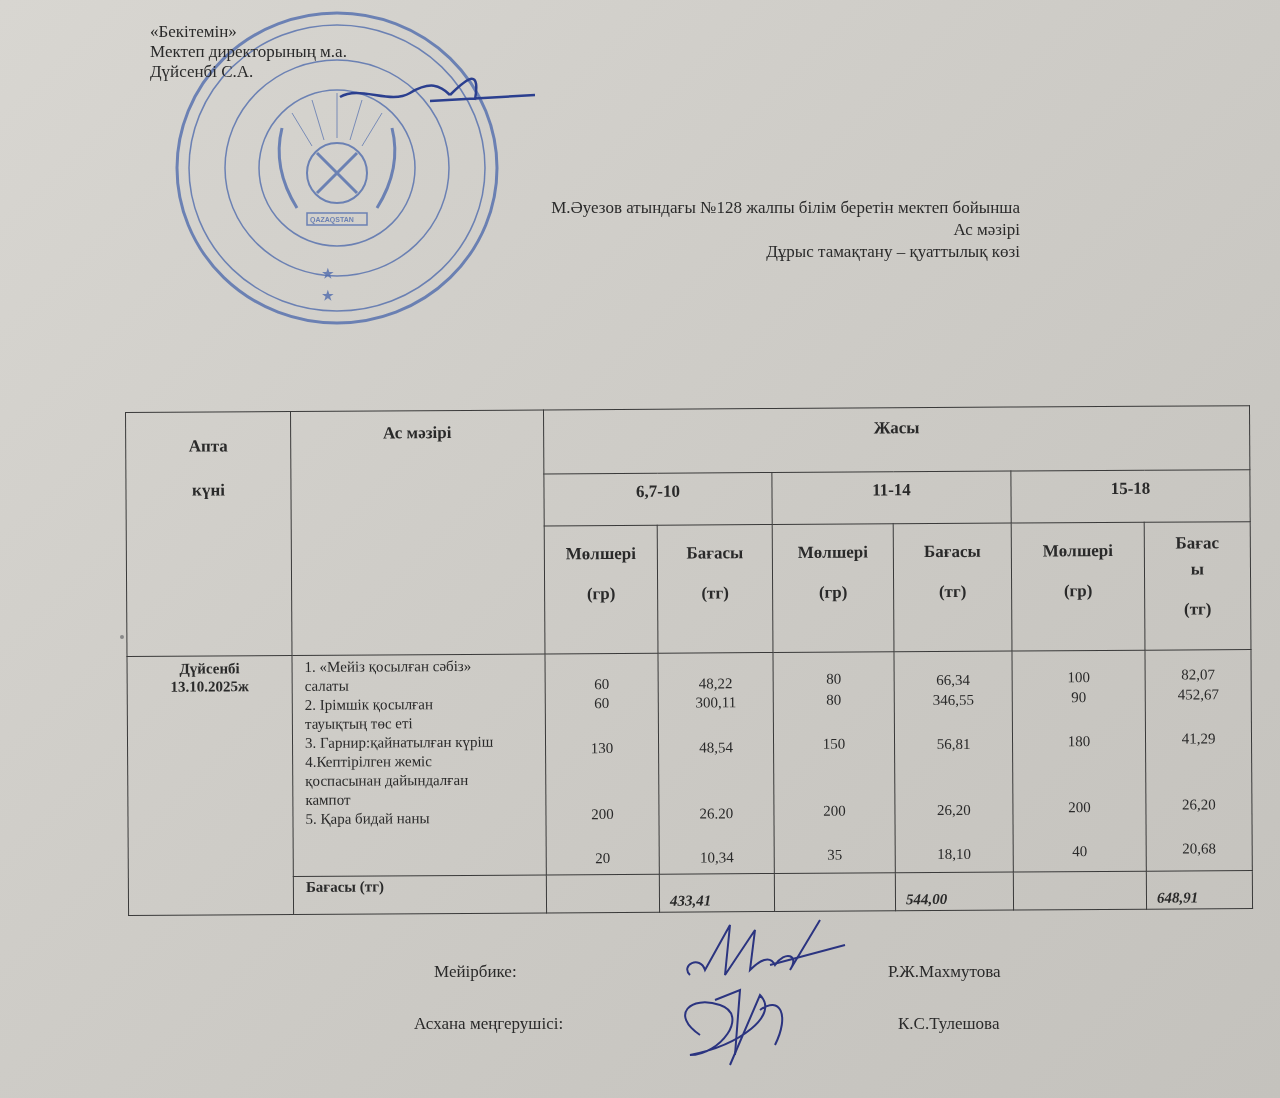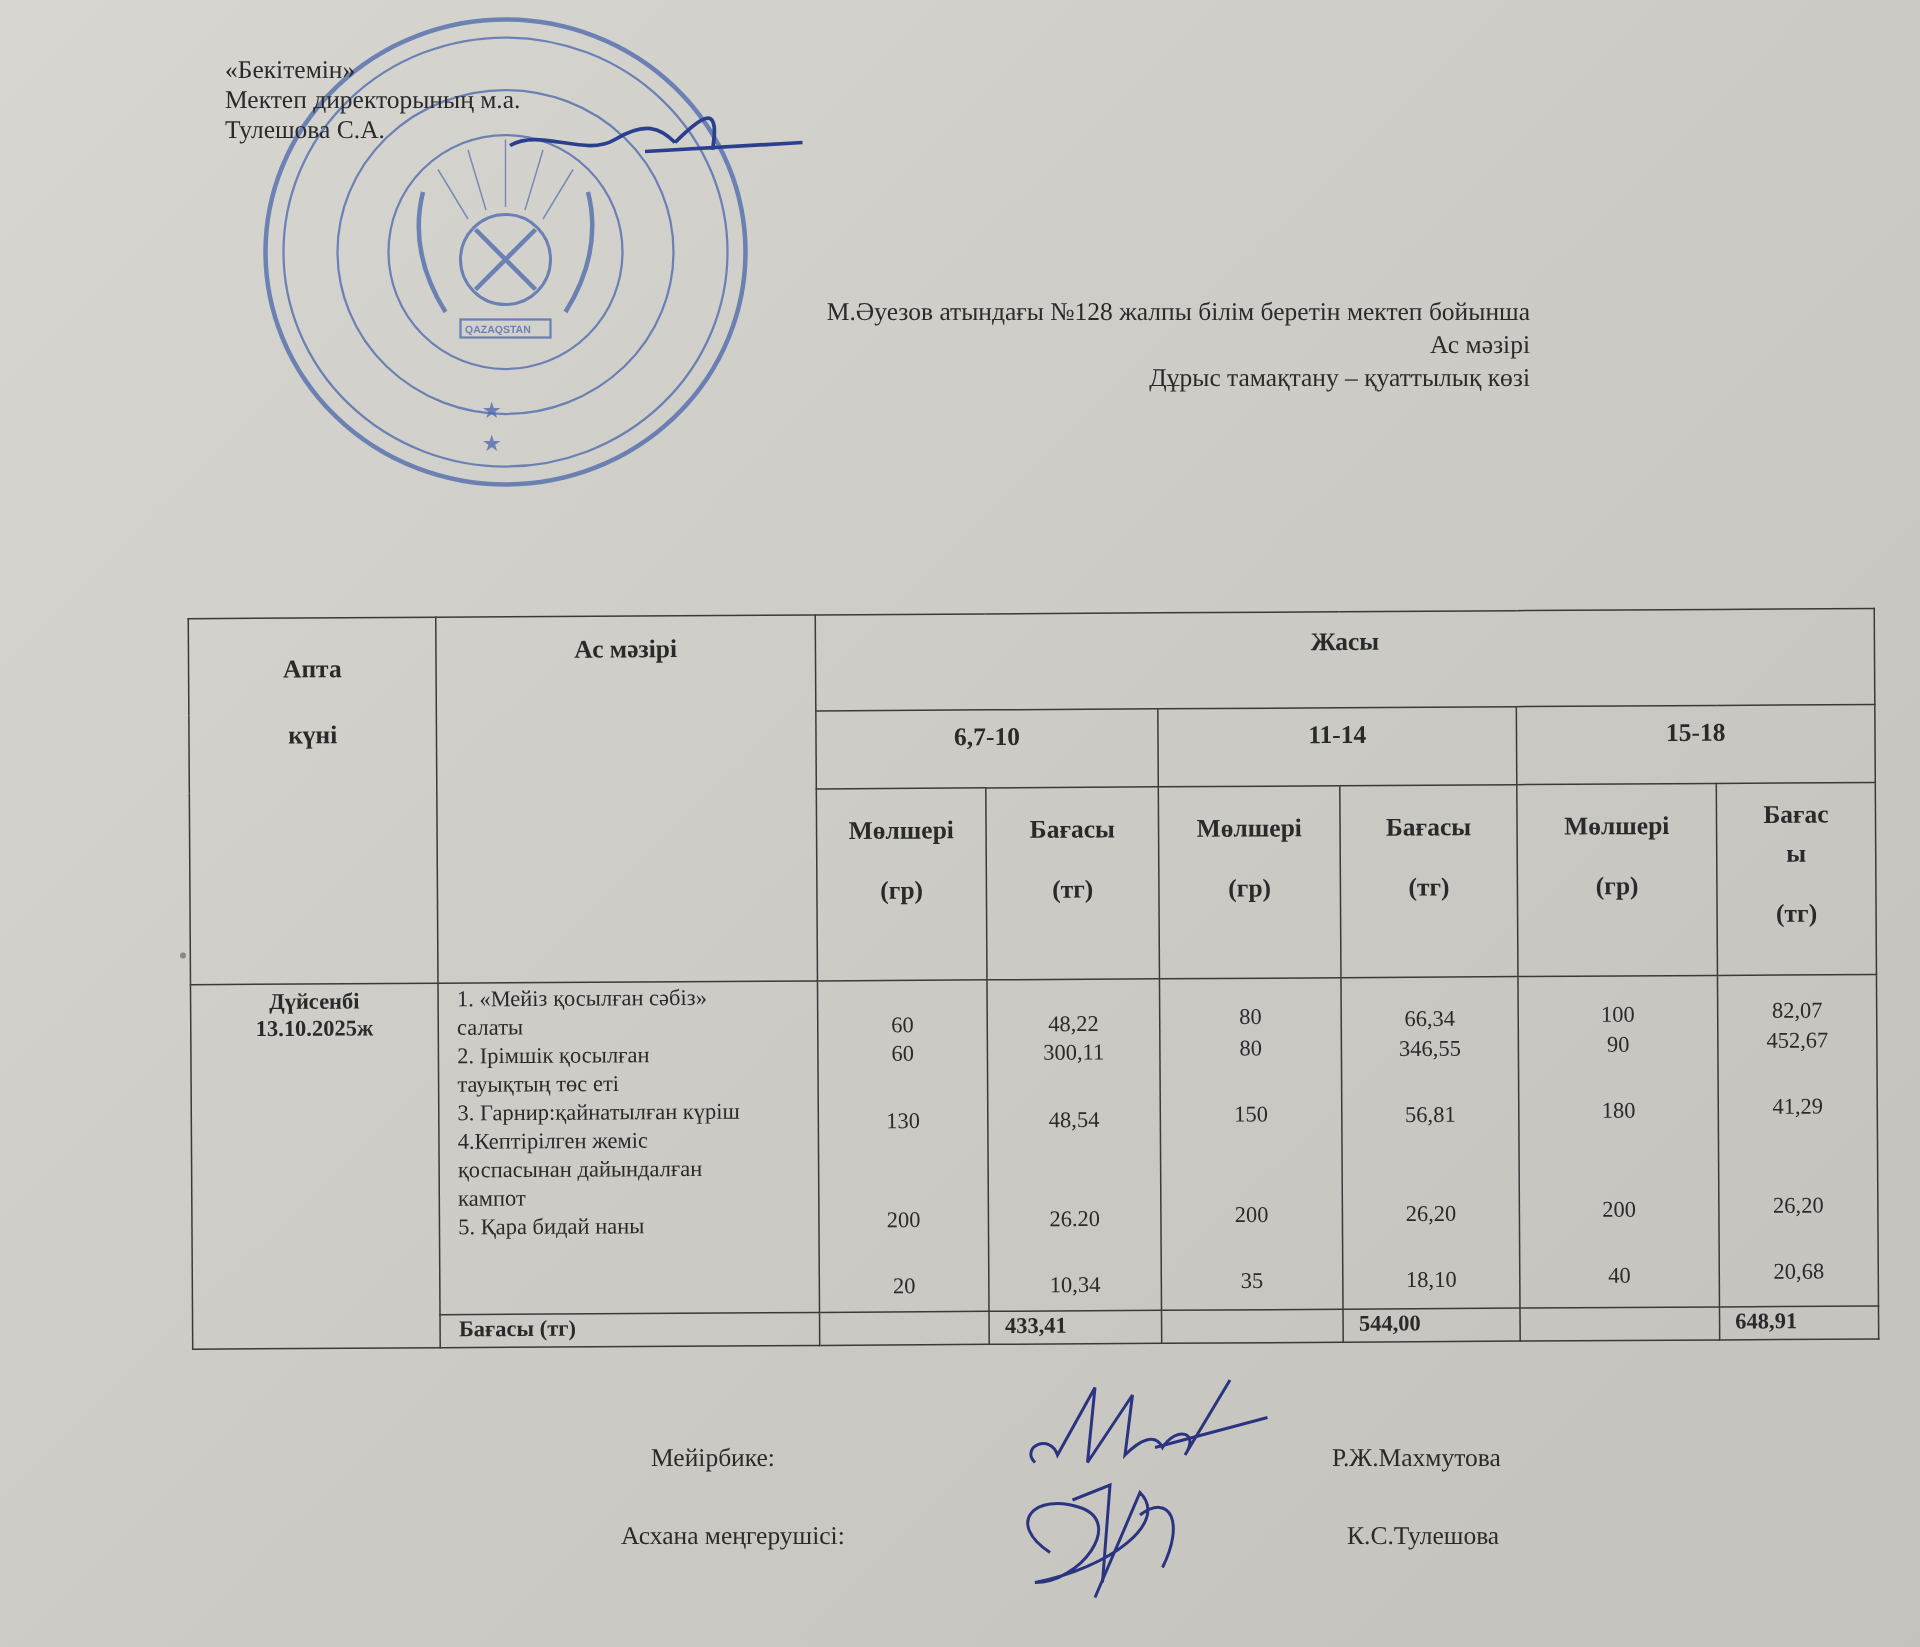--- a/index.html
+++ b/index.html
@@ -7,21 +7,20 @@
       width: 1280px; height: 1098px; overflow: hidden;
       background: linear-gradient(135deg, #d8d6d1 0%, #cfcdc8 40%, #c9c7c2 70%, #c4c2bd 100%);
       font-family: "Liberation Serif", serif;
       color: #222;
       position: relative;
     }
     .approval {
       position: absolute; left: 150px; top: 22px;
       font-size: 17px; line-height: 20px; color: #2a2a2a;
       z-index: 3;
-      margin-top: 15px;
     }
     .stamp {
       position: absolute; left: 172px; top: 8px; width: 330px; height: 320px;
       z-index: 2; opacity: 0.85;
     }
     .director-sign { position: absolute; left: 330px; top: 65px; width: 210px; height: 50px; z-index: 4; }
     .title-block {
       position: absolute; left: 370px; top: 197px; width: 650px;
       text-align: right; font-size: 17px; line-height: 22px; color: #2a2a2a; z-index: 3;
     }
@@ -35,21 +34,21 @@
     .h-day { width: 162px; text-align: center; padding-top: 12px; line-height: 44px; }
     .h-menu { width: 250px; text-align: center; padding-top: 12px; }
     .h-age { height: 52px; text-align: center; padding-top: 10px; }
     .h-group { height: 42px; text-align: center; padding-top: 8px; }
     .h-sub { height: 118px; text-align: center; padding-top: 8px; line-height: 40px; }
     .day-cell { text-align: center; font-weight: bold; font-size: 15px; line-height: 18px; padding-top: 3px; }
     .items-cell { font-size: 15px; line-height: 19px; padding: 2px 0 0 12px; height: 218px; }
     .num-cell { text-align: center; font-size: 15px; padding-top: 14px; position: relative; }
     .num-cell div { position: absolute; left: 0; right: 0; text-align: center; }
     .total-label { font-weight: bold; font-size: 15px; padding: 2px 0 2px 12px; }
-    .total-val { font-weight: bold; font-size: 15px; padding: 2px 0 2px 10px; }
+    .total-val { font-weight: bold; font-size: 15px; padding: 18px 0 2px 10px; font-style: italic; }
     .signatures { position: absolute; left: 410px; top: 962px; width: 680px; font-size: 17px; color: #2a2a2a; }
     .sig-row { position: relative; height: 52px; }
     .sig-role { position: absolute; }
     .sig-name { position: absolute; left: 478px; }
     .sig-scribble { position: absolute; left: 660px; top: 915px; width: 190px; height: 160px; }
     .mark { position: absolute; left: 120px; top: 635px; width: 4px; height: 4px; background:#888; border-radius: 2px; }
   </style>
 </head>
 <body>
 
@@ -78,21 +77,21 @@
   </g>
 </svg>
 
 <svg class="director-sign" viewBox="0 0 210 50">
   <path d="M10 32 C30 20, 60 40, 80 28 S110 20, 120 30 M120 30 C140 10, 150 5, 145 35 M100 36 L205 30" fill="none" stroke="#2b3f8f" stroke-width="2.5"></path>
 </svg>
 
 <div class="approval">
   <div>«Бекітемін»</div>
   <div>Мектеп директорының м.а.</div>
-  <div>Тулешова С.А.</div>
+  <div>Дүйсенбі С.А.</div>
 </div>
 
 <div class="title-block">
   <div>М.Әуезов атындағы №128 жалпы білім беретін мектеп бойынша</div>
   <div>Ас мәзірі</div>
   <div>Дұрыс тамақтану – қуаттылық көзі</div>
 </div>
 
 <div class="mark"></div>
 

